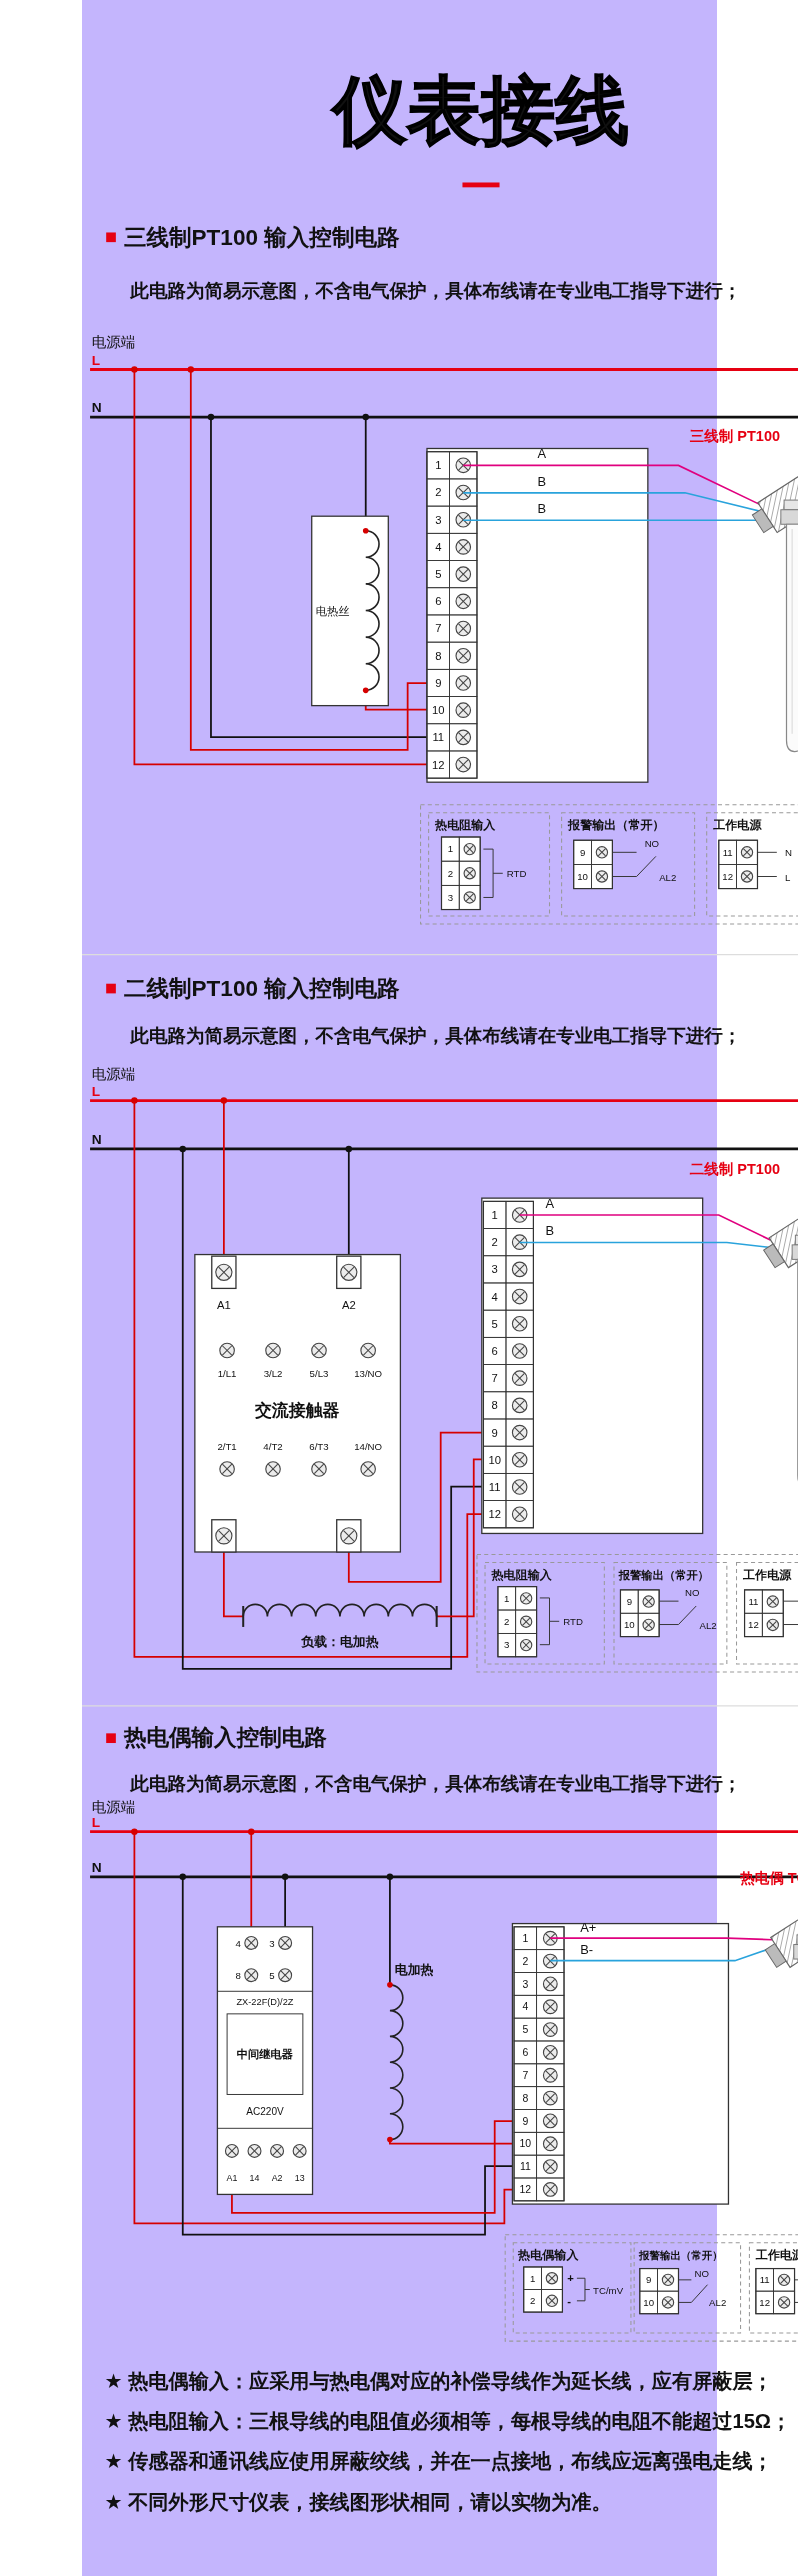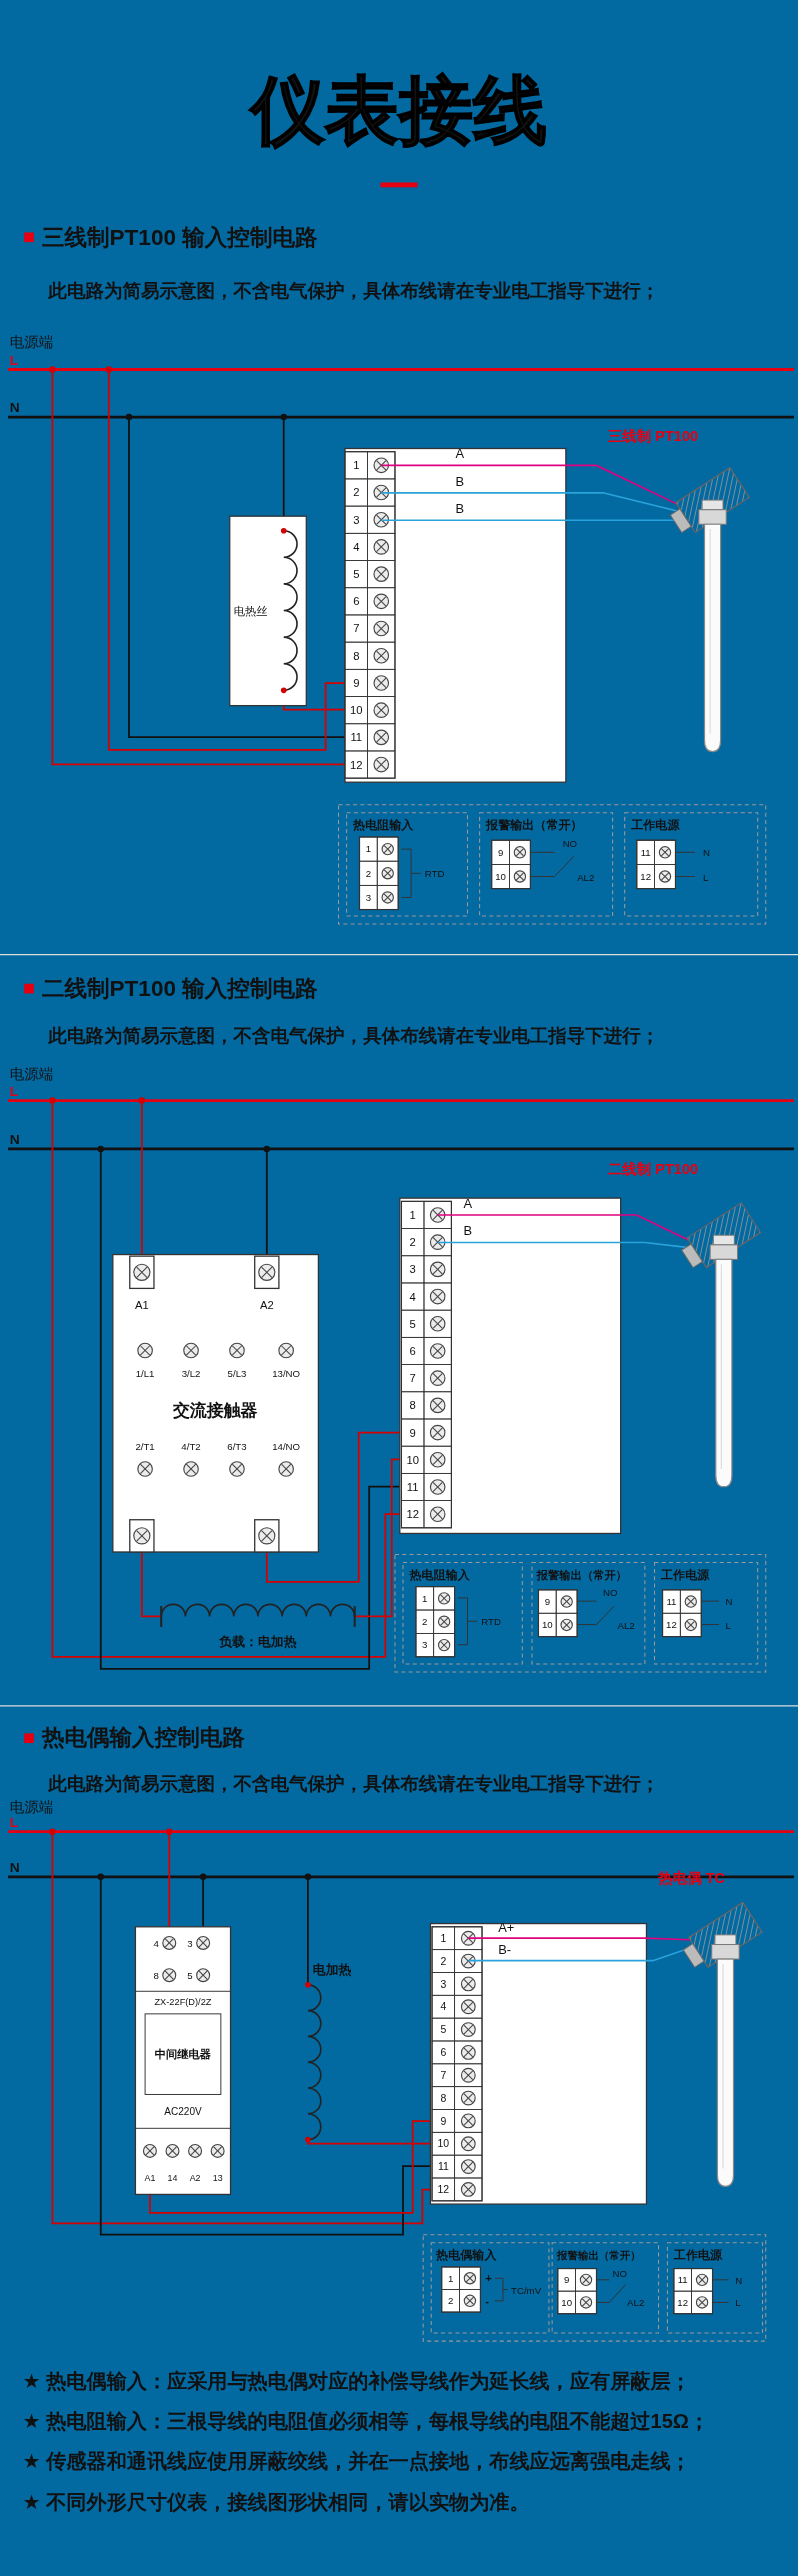--- a/index.html
+++ b/index.html
@@ -1,16 +1,16 @@
 <!DOCTYPE html>
 <html style="font-size:13px"><head>
 <meta charset="utf-8">
 <style>
   html,body{margin:0;padding:0;background:#fff;}
-  .page{width:798px;height:2576px;position:relative;background:#0369a1;margin:0 auto;
+  .page{width:635px;height:2576px;position:relative;background:#c4b5fd;margin:0 auto;
         font-family:"Liberation Sans","DejaVu Sans",sans-serif;}
   svg{display:block;}
   text{font-family:"Liberation Sans","DejaVu Sans",sans-serif;fill:#111;}
   .t-title{font-size:92px;font-weight:bold;stroke:#000;stroke-width:1.5px;}
   .t-head{font-size:28px;font-weight:bold;}
   .t-warn{font-size:23px;font-weight:bold;}
   .t-note{font-size:25px;font-weight:bold;}
   .t-lab{font-size:18px;}
   .t-rail{font-size:17px;font-weight:bold;}
   .t-med{font-size:16px;}

